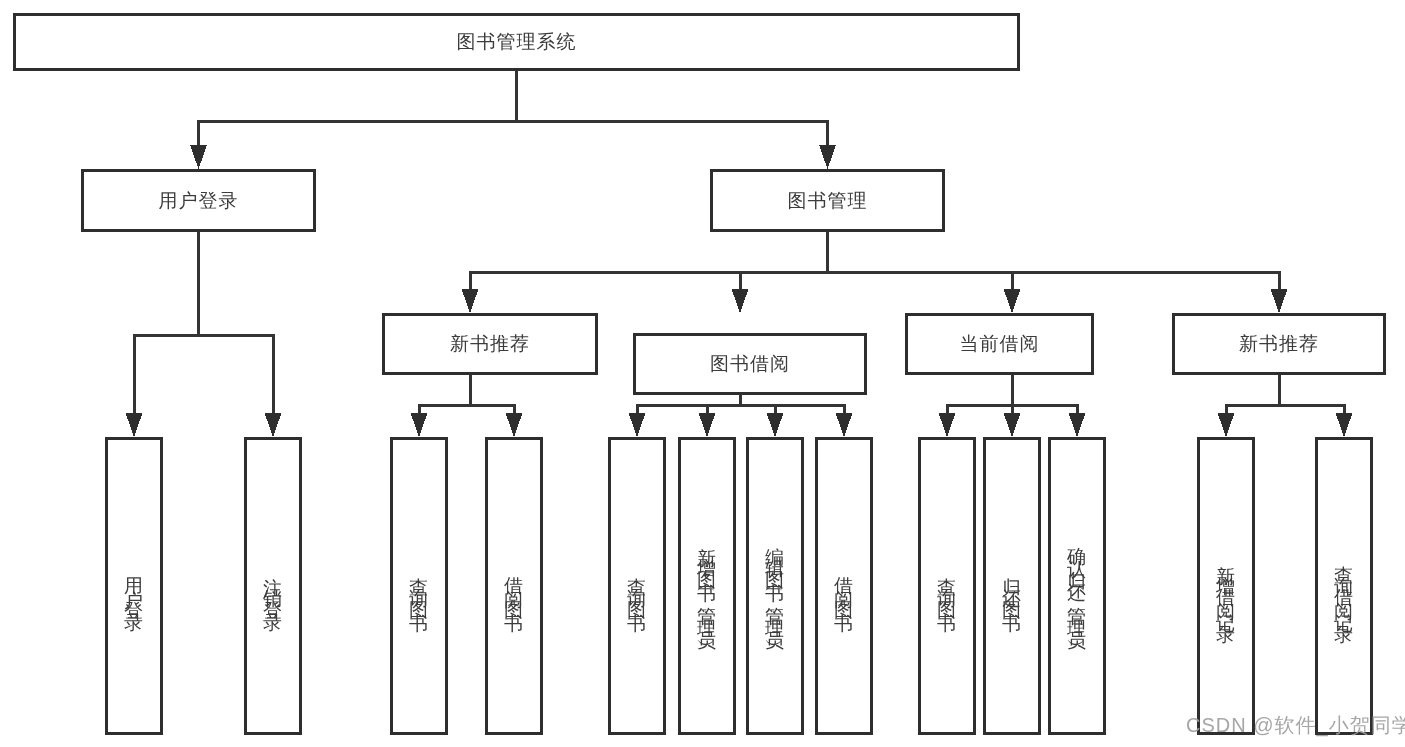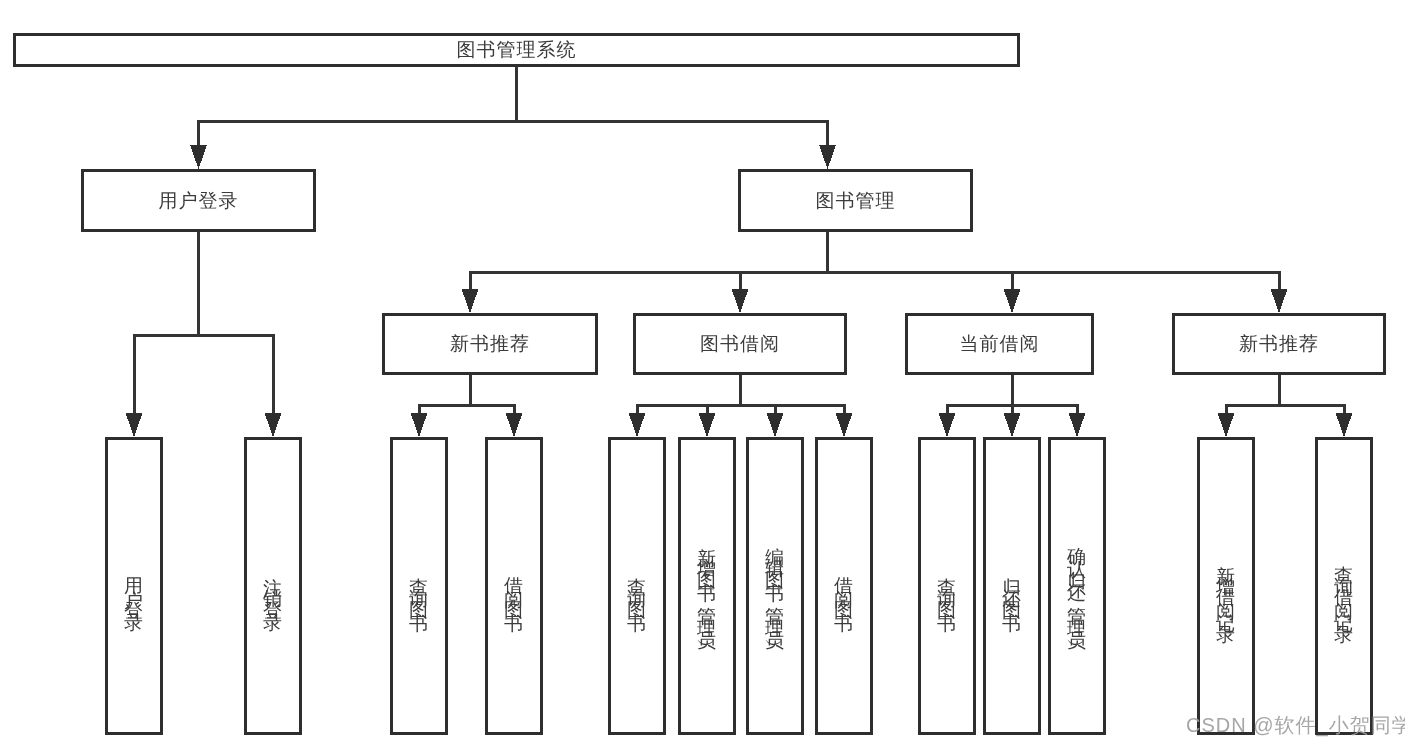--- a/index.html
+++ b/index.html
@@ -121,35 +121,35 @@
     <polygon points="1068.5,413 1085.5,413 1077,437" stroke="none"></polygon>
 
     <line x1="1279" y1="375" x2="1279" y2="405"></line>
     <line x1="1224.5" y1="405" x2="1345.5" y2="405"></line>
     <line x1="1226" y1="405" x2="1226" y2="416"></line>
     <polygon points="1217.5,413 1234.5,413 1226,437" stroke="none"></polygon>
     <line x1="1344" y1="405" x2="1344" y2="416"></line>
     <polygon points="1335.5,413 1352.5,413 1344,437" stroke="none"></polygon>
   </svg>
 
-  <div class="node" style="left:13px; top:13px; width:1007px; height:34px;margin-top:20px;">
+  <div class="node" style="left:13px; top:13px; width:1007px; height:58px;">
     <span>图书管理系统</span>
   </div>
 
   <div class="node lvl2" style="left:81px; width:235px;">
     <span>用户登录</span>
   </div>
-  <div class="node lvl2" style="left:710px; width:235px;margin-left:28px;">
+  <div class="node lvl2" style="left:710px; width:235px;">
     <span>图书管理</span>
   </div>
 
   <div class="node lvl3" style="left:382px; width:216px;">
     <span>新书推荐</span>
   </div>
-  <div class="node lvl3" style="left:633px; width:214px;">
+  <div class="node lvl3" style="left:633px; width:234px;margin-top:20px;">
     <span>图书借阅</span>
   </div>
   <div class="node lvl3" style="left:905px; width:189px;">
     <span>当前借阅</span>
   </div>
   <div class="node lvl3" style="left:1172px; width:214px;">
     <span>新书推荐</span>
   </div>
 
   <div class="node leaf" style="left:105px;">

